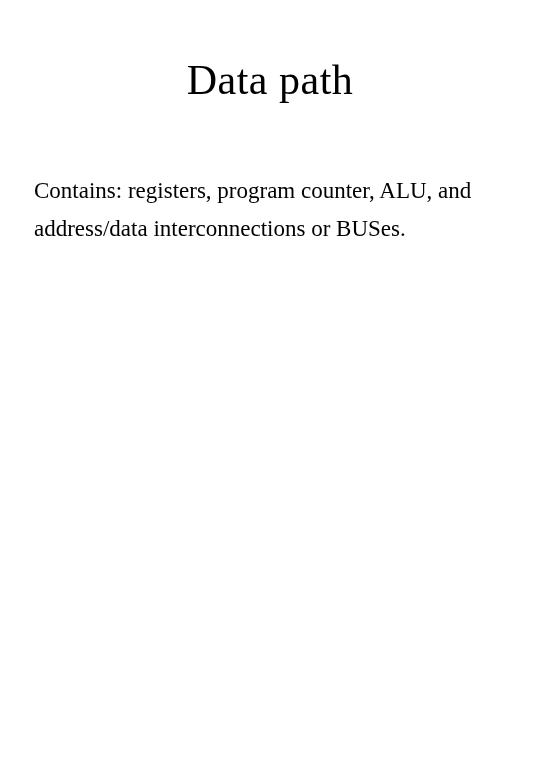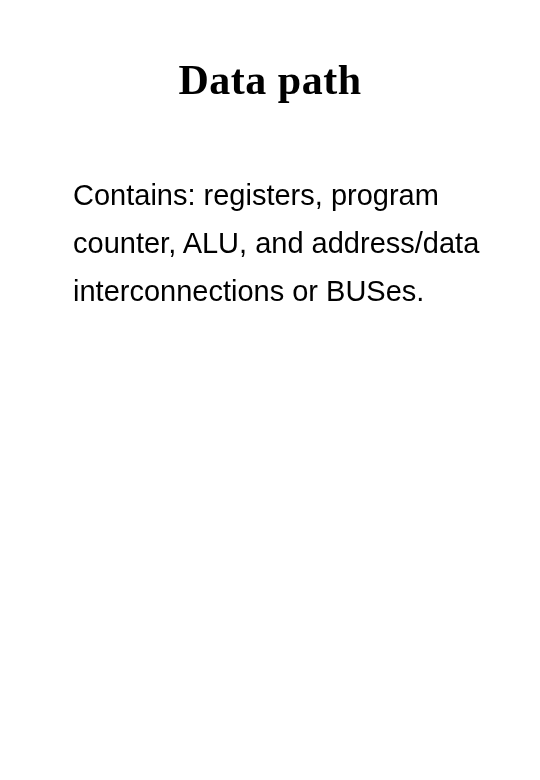--- a/index.html
+++ b/index.html
@@ -16,37 +16,36 @@
       overflow: hidden;
     }
     .slide {
       width: 100%;
       height: 100%;
       position: relative;
     }
     .title {
       font-family: "Comic Sans MS", "Comic Sans", cursive;
       font-size: 42px;
-      font-weight: bold;
+      font-weight: normal;
       color: #000000;
       text-align: center;
       padding-top: 56px;
       padding-bottom: 0;
       letter-spacing: 0.5px;
     }
     .body-text {
-      font-family: Liberation Sans, sans-serif;
-      font-size: 29px;
+      font-family: Liberation Serif, serif;
+      font-size: 23px;
       color: #000000;
       padding-left: 34px;
       padding-right: 20px;
       padding-top: 68px;
       line-height: 1.65;
       letter-spacing: 0px;
-      margin-left: 39px;
     }
   </style>
 </head>
 <body>
 
 <div class="slide">
   <h1 class="title">Data path</h1>
   <p class="body-text">Contains: registers, program counter, ALU, and address/data interconnections or BUSes.</p>
 </div>
 

